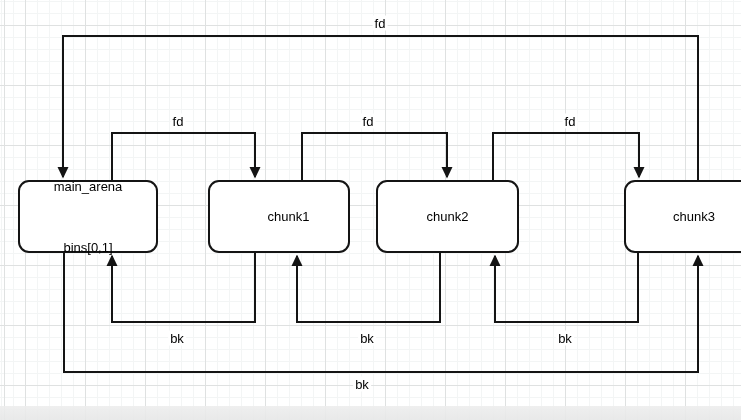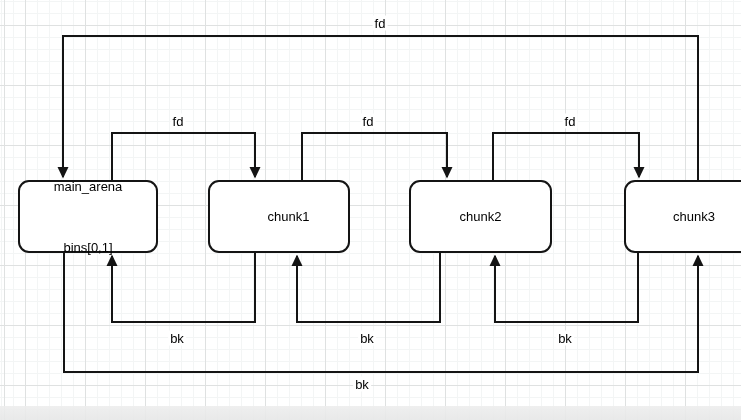--- a/index.html
+++ b/index.html
@@ -53,21 +53,21 @@
     font-size: 13px;
     color: #000000;
     background: #ffffff;
     padding: 0 2px;
     line-height: 15px;
     white-space: nowrap;
     text-align: right;
   }
   #node-main-arena { left: 18px;  top: 180px; width: 140px; height: 73px; gap: 44px; }
   #node-chunk1     { left: 208px; top: 180px; width: 142px; height: 73px; padding-left: 19px; }
-  #node-chunk2     { left: 409px; top: 180px; width: 143px; height: 73px; }
+  #node-chunk2     { left: 376px; top: 180px; width: 143px; height: 73px; }
   #node-chunk3     { left: 592px; top: 180px; width: 140px; height: 73px; margin-left: 32px; }
 
   #label-fd-top    { left: 380px; top: 23px;  }
   #label-fd-1      { left: 178px; top: 121px; }
   #label-fd-2      { left: 368px; top: 121px; }
   #label-fd-3      { left: 570px; top: 121px; }
   #label-bk-1      { left: 177px; top: 338px; }
   #label-bk-2      { left: 367px; top: 338px; }
   #label-bk-3      { left: 565px; top: 338px; }
   #label-bk-bottom { left: 362px; top: 384px; }

